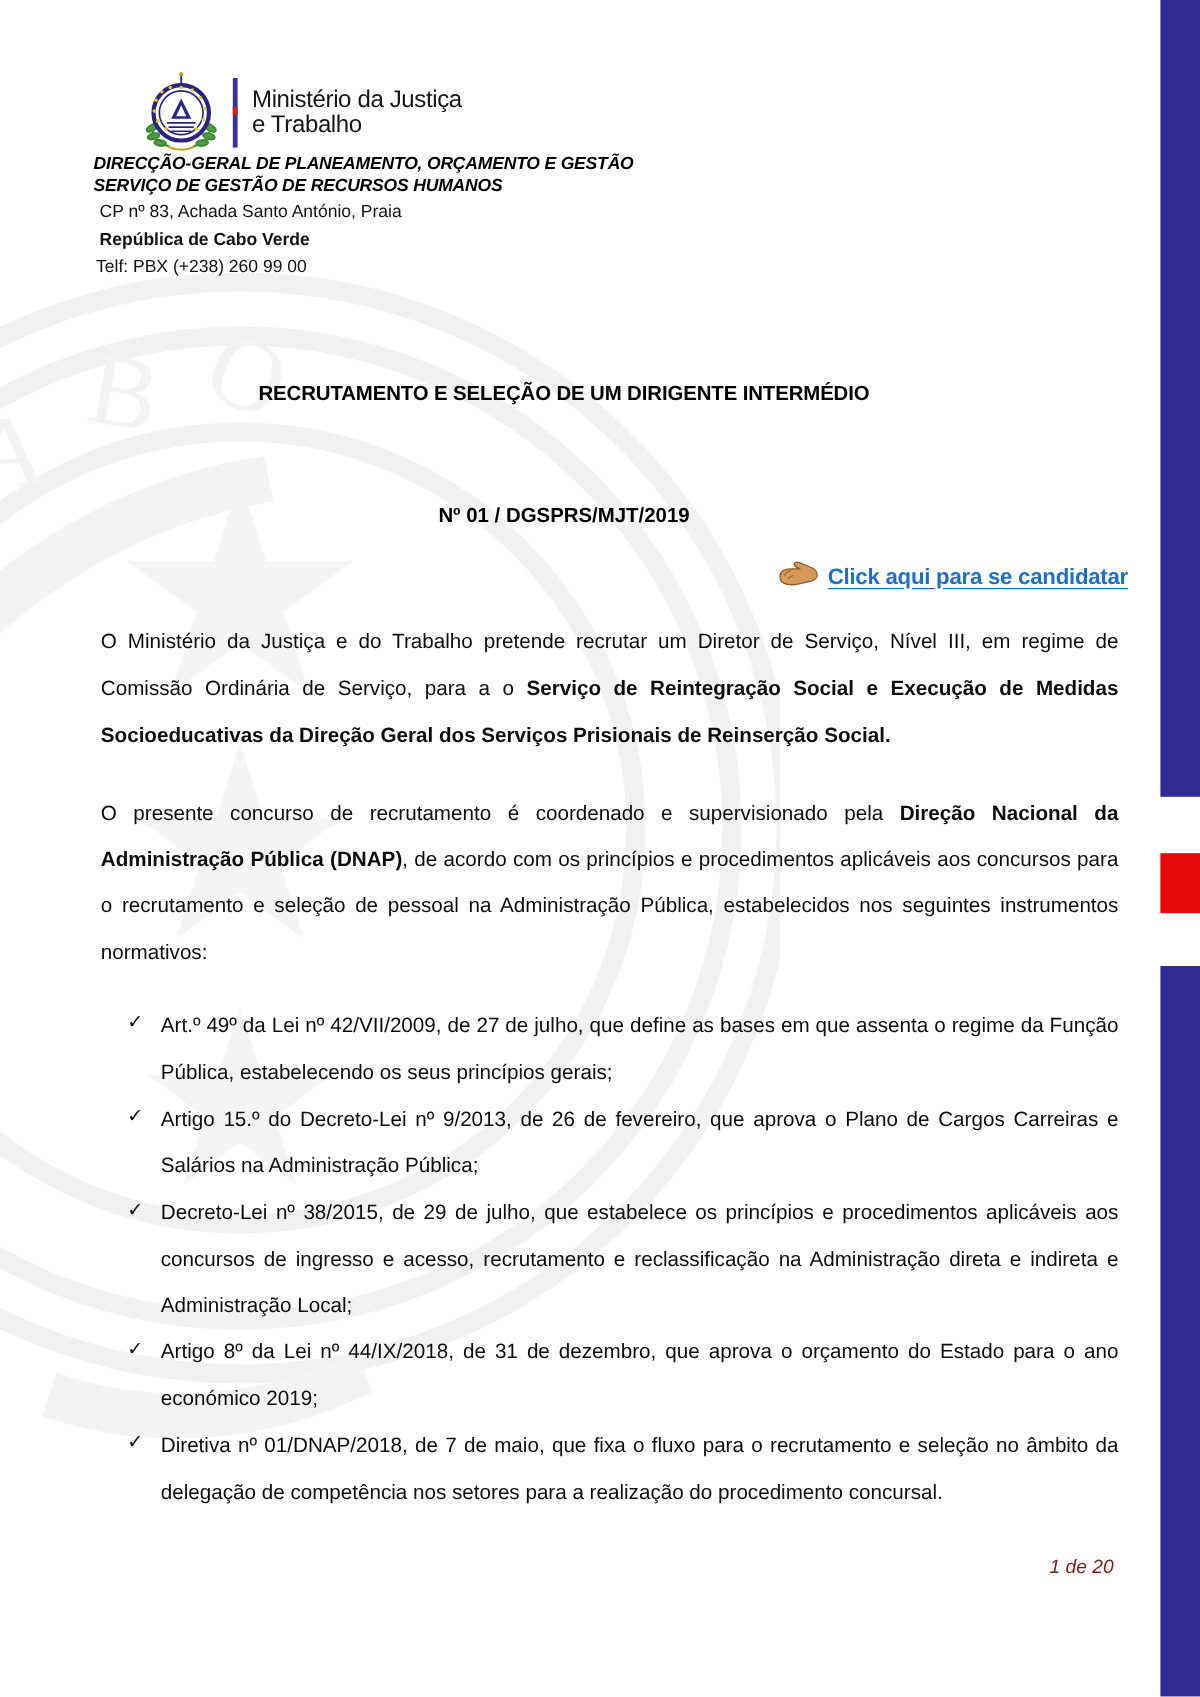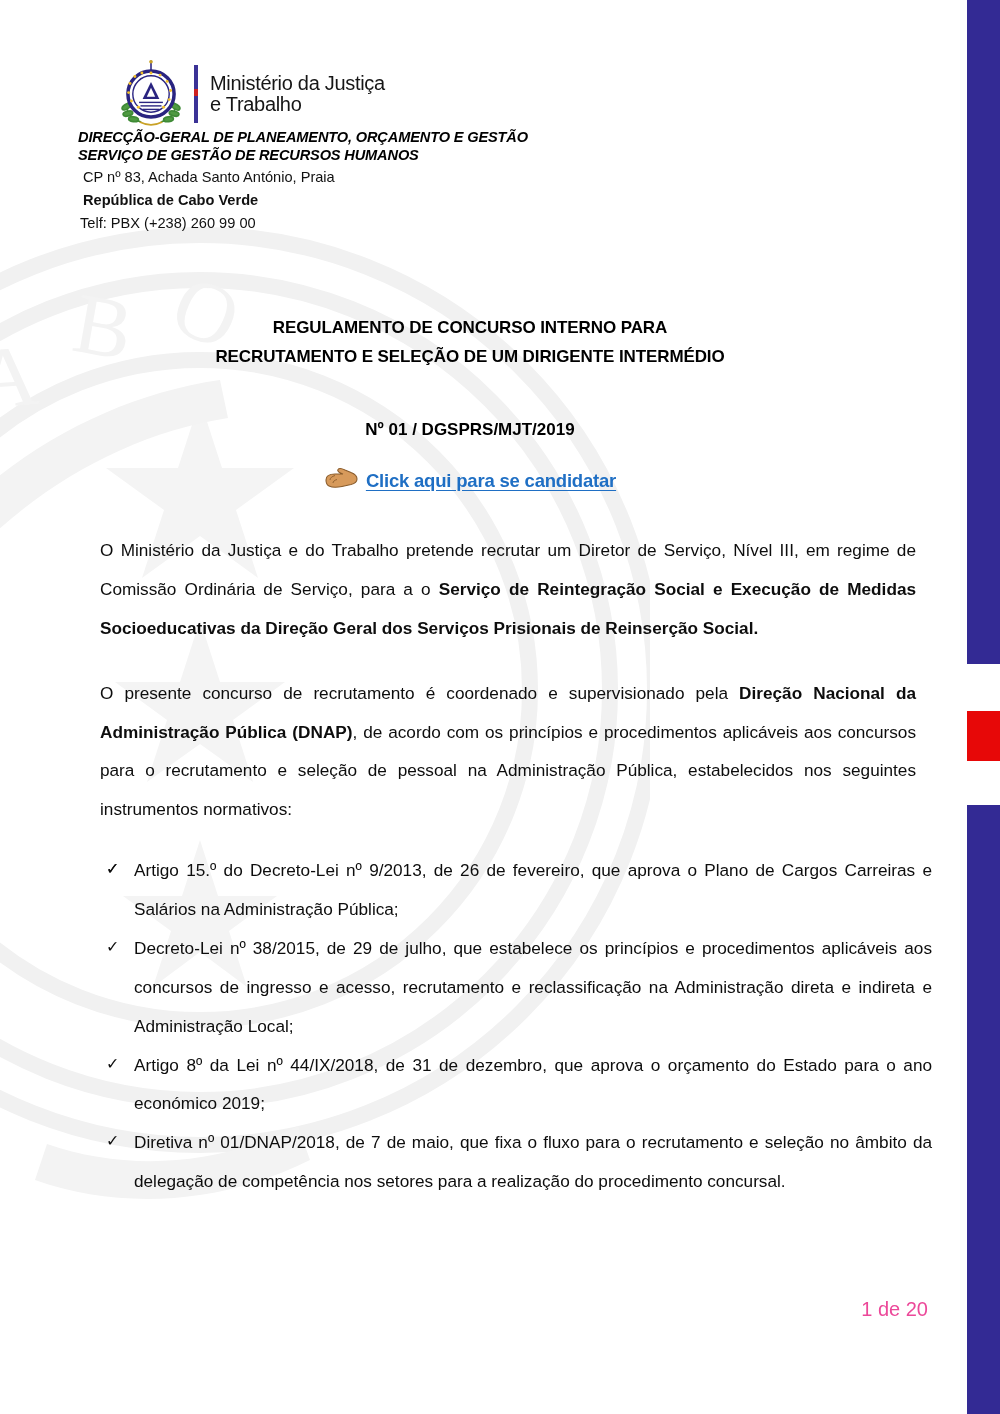--- a/index.html
+++ b/index.html
@@ -116,21 +116,21 @@
     padding: 0 60px;
   }
   .doc-number {
     text-align: center;
     font-size: 17px;
     font-weight: bold;
     margin: 11px;
   }
 
   .apply-row {
-    text-align: center;
+    text-align: right;
     margin: 0;
     white-space: nowrap;
   }
   .hand-icon {
     display: inline-block;
     vertical-align: -5px;
     margin-right: 8px;
   }
   .apply-link {
     font-size: 18.5px;
@@ -141,21 +141,21 @@
     letter-spacing: -0.2px;
     cursor: pointer;
   }
 
   
   .para {
     font-size: 17.2px;
     line-height: 2.26;
     text-align: justify;
     text-justify: inter-word;
-    margin: 16px;
+    margin: 0;
     color: #0d0d0d;
   }
   .para b { font-weight: bold; }
 
   
   .checklist { margin: 0; padding: 0; list-style: none; }
   .check-item {
     position: relative;
     font-size: 17.2px;
     line-height: 2.26;
@@ -169,22 +169,23 @@
     top: 0;
     font-size: 16px;
     line-height: 2.26;
   }
 
   
   .page-footer {
     position: absolute;
     right: 72px;
     top: 1298px;
-    font-size: 20px;
-    color: #ec4899;
+    font-size: 16px;
+    color: #7f1d1d;
+    font-style: italic;
   }
 </style>
 </head>
 <body>
 
 <div id="page">
 
   <svg class="watermark" viewBox="0 0 900 1120" aria-hidden="true">
     <g fill="none" stroke="#f1f1f1" stroke-width="16">
       <circle cx="450" cy="540" r="455"></circle>
@@ -273,21 +274,20 @@
       </div>
 
       <div class="dept-line">DIRECÇÃO-GERAL DE PLANEAMENTO, ORÇAMENTO E GESTÃO</div>
       <div class="dept-line">SERVIÇO DE GESTÃO DE RECURSOS HUMANOS</div>
       <div class="addr-line">CP nº 83, Achada Santo António, Praia</div>
       <div class="addr-line bold">República de Cabo Verde</div>
       <div class="addr-line nopad">Telf: PBX (+238) 260 99 00</div>
     </div>
 
     <div style="position:absolute; top:313px; left:0; width:940px;">
-      <div class="doc-title">REGULAMENTO DE CONCURSO INTERNO PARA</div>
       <div class="doc-title">RECRUTAMENTO E SELEÇÃO DE UM DIRIGENTE INTERMÉDIO</div>
     </div>
 
     <div style="position:absolute; top:409px; left:0; width:940px;">
       <div class="doc-number">Nº 01 / DGSPRS/MJT/2019</div>
     </div>
 
     <div style="position:absolute; top:466px; left:0; width:940px;">
       <div class="apply-row">
         <span class="hand-icon">
@@ -303,20 +303,21 @@
     </div>
 
     <div style="position:absolute; top:515px; left:84px; width:848px;">
       <p class="para"><span>O Ministério da Justiça e do Trabalho pretende recrutar um Diretor de Serviço, Nível III, em regime de Comissão Ordinária de Serviço, para a o </span><b>Serviço de Reintegração Social e Execução de Medidas Socioeducativas da Direção Geral dos Serviços Prisionais de Reinserção Social.</b></p>
 
       <p class="para" style="margin-top:26px;"><span>O presente concurso de recrutamento é coordenado e supervisionado pela </span><b>Direção Nacional da Administração Pública (DNAP)</b><span>, de acordo com os princípios e procedimentos aplicáveis aos concursos para o recrutamento e seleção de pessoal na Administração Pública, estabelecidos nos seguintes instrumentos normativos:</span></p>
 
       <ul class="checklist" style="margin-top:22px;">
         <li class="check-item">
           <span class="check-mark">✓</span>
+          <span>Art.º 49º da Lei nº 42/VII/2009, de 27 de julho, que define as bases em que assenta o regime da Função Pública, estabelecendo os seus princípios gerais;</span>
         </li>
         <li class="check-item">
           <span class="check-mark">✓</span>
           <span>Artigo 15.º do Decreto-Lei nº 9/2013, de 26 de fevereiro, que aprova o Plano de Cargos Carreiras e Salários na Administração Pública;</span>
         </li>
         <li class="check-item">
           <span class="check-mark">✓</span>
           <span>Decreto-Lei nº 38/2015, de 29 de julho, que estabelece os princípios e procedimentos aplicáveis aos concursos de ingresso e acesso, recrutamento e reclassificação na Administração direta e indireta e Administração Local;</span>
         </li>
         <li class="check-item">

